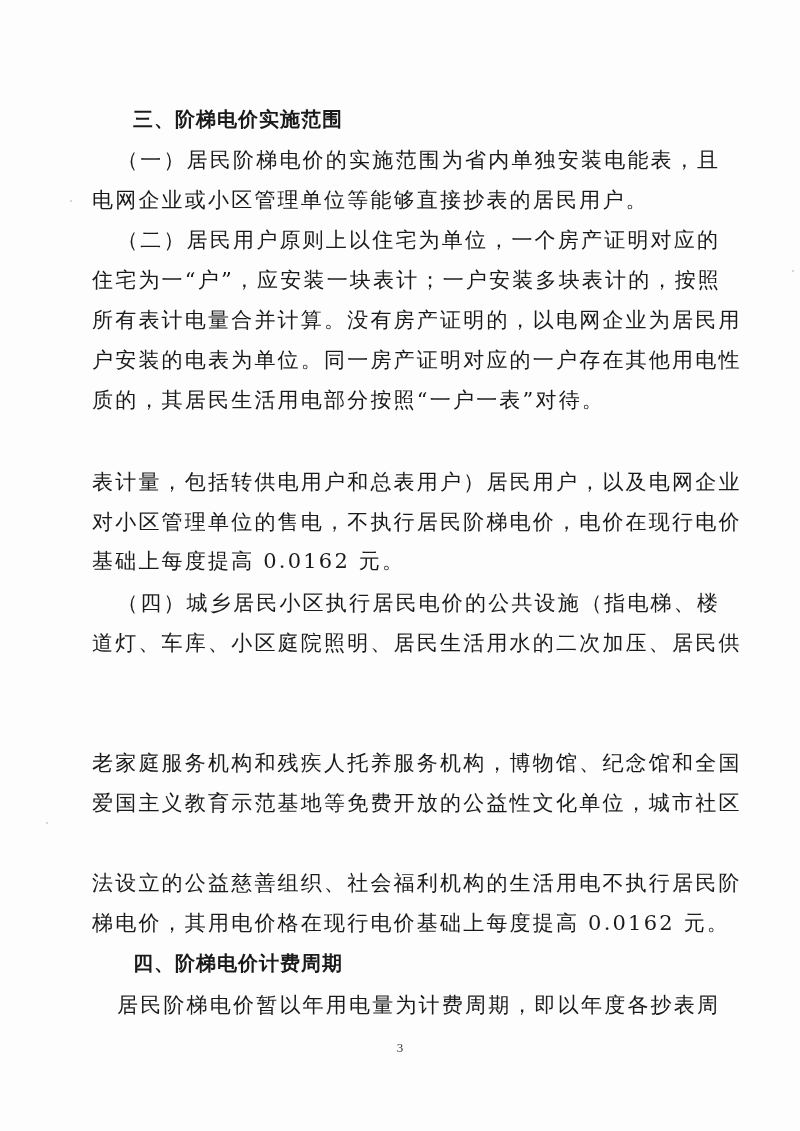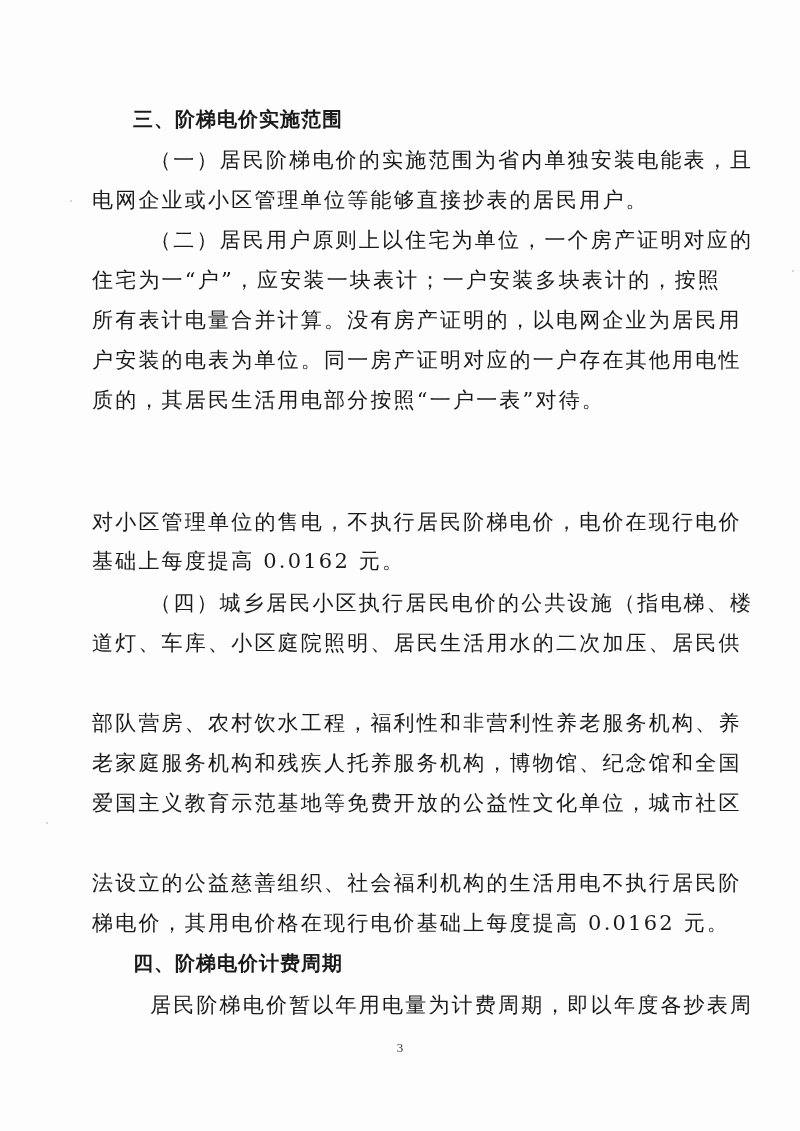--- a/index.html
+++ b/index.html
@@ -5,45 +5,45 @@
   html, body { margin:0; padding:0; }
   body {
     width:800px; height:1131px; background:#fdfdfd; position:relative; overflow:hidden;
     font-family:"DejaVu Serif","Liberation Serif",serif; color:#1a1a1a;
   }
   .page { position:absolute; left:0; top:0; width:800px; height:1131px; }
   .line {
     position:absolute; left:92px; width:595px; height:40px; line-height:40px;
     font-size:21px; white-space:nowrap; letter-spacing:2.2px; text-align:justify;
   }
-  .line.indent { left:150px; width:554px; }
+  .line.indent { left:117px; width:554px; }
   .line.heading { left:133px; font-family:"DejaVu Sans","Liberation Sans",sans-serif; font-weight:bold; font-size:20px; letter-spacing:1px; }
   .pagenum {
     position:absolute; left:0; width:800px; top:1040px; text-align:center;
     font-size:13px; font-family:"Liberation Serif",serif; color:#333;
   }
   .speck { position:absolute; width:2px; height:2px; background:#c8c8c8; border-radius:1px; }
 </style>
 </head>
 <body>
 
 <div class="page">
   <div class="line heading" style="top:99px">三、阶梯电价实施范围</div>
   <div class="line indent" style="top:140px">（一）居民阶梯电价的实施范围为省内单独安装电能表，且</div>
   <div class="line" style="top:180px">电网企业或小区管理单位等能够直接抄表的居民用户。</div>
   <div class="line indent" style="top:220px">（二）居民用户原则上以住宅为单位，一个房产证明对应的</div>
   <div class="line" style="top:260px">住宅为一“户”，应安装一块表计；一户安装多块表计的，按照</div>
   <div class="line" style="top:300px">所有表计电量合并计算。没有房产证明的，以电网企业为居民用</div>
   <div class="line" style="top:340px">户安装的电表为单位。同一房产证明对应的一户存在其他用电性</div>
   <div class="line" style="top:380px">质的，其居民生活用电部分按照“一户一表”对待。</div>
+  <div class="line" style="top:462px">表计量，包括转供电用户和总表用户）居民用户，以及电网企业</div>
   <div class="line" style="top:502px">对小区管理单位的售电，不执行居民阶梯电价，电价在现行电价</div>
   <div class="line" style="top:541px">基础上每度提高 0.0162 元。</div>
   <div class="line indent" style="top:583px">（四）城乡居民小区执行居民电价的公共设施（指电梯、楼</div>
   <div class="line" style="top:623px">道灯、车库、小区庭院照明、居民生活用水的二次加压、居民供</div>
-  <div class="line" style="top:703px">部队营房、农村饮水工程，福利性和非营利性养老服务机构、养</div>
   <div class="line" style="top:743px">老家庭服务机构和残疾人托养服务机构，博物馆、纪念馆和全国</div>
   <div class="line" style="top:783px">爱国主义教育示范基地等免费开放的公益性文化单位，城市社区</div>
   <div class="line" style="top:863px">法设立的公益慈善组织、社会福利机构的生活用电不执行居民阶</div>
   <div class="line" style="top:903px">梯电价，其用电价格在现行电价基础上每度提高 0.0162 元。</div>
   <div class="line heading" style="top:943px">四、阶梯电价计费周期</div>
   <div class="line indent" style="top:985px">居民阶梯电价暂以年用电量为计费周期，即以年度各抄表周</div>
 
   <div class="pagenum">3</div>
 
   <div class="speck" style="left:70px;top:200px"></div>

